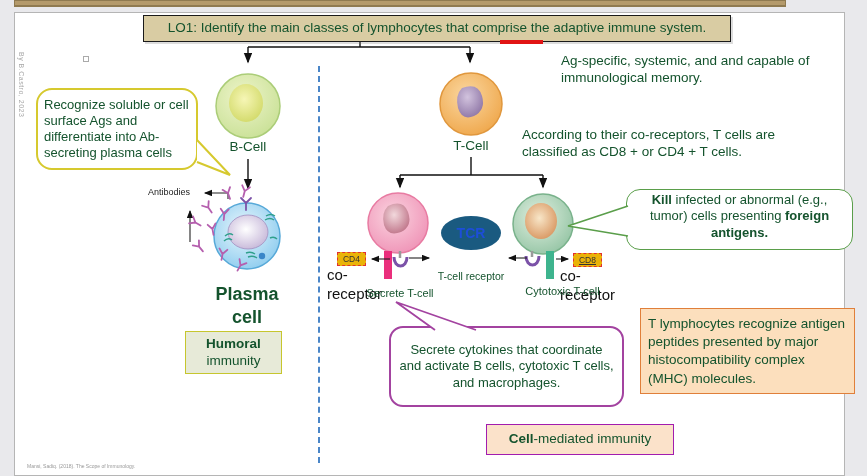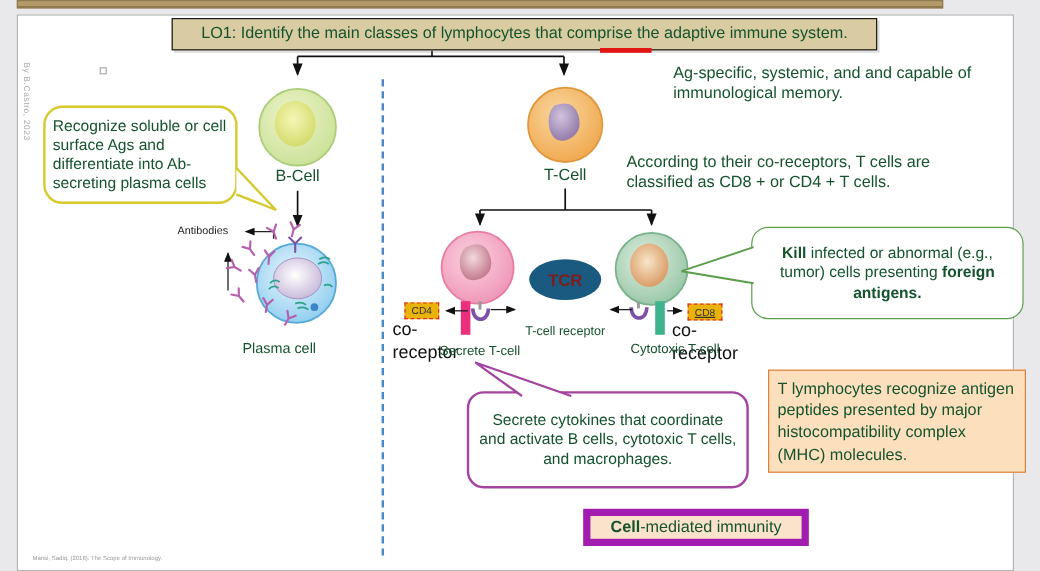--- a/index.html
+++ b/index.html
@@ -13,46 +13,46 @@
   #title-box { left:143px; top:15px; width:588px; height:27px; background:#d9cca3; border:1.5px solid #1a1a1a;
                display:flex; align-items:center; justify-content:center; font-size:13.5px; white-space:nowrap;
                box-shadow:2px 2px 0 rgba(120,120,120,.25); }
   #red-underline { left:500px; top:40px; width:43px; height:4px; background:#e11414; }
   #callout-b { left:36px; top:88px; width:162px; height:82px; background:#fff; border:2px solid #d6c92e; border-radius:16px;
                display:flex; align-items:center; justify-content:center; text-align:left; font-size:13px; padding:2px 6px; }
   .cell-label { text-align:center; font-size:13.5px; }
   #b-cell-label { left:213px; top:139px; width:70px; }
   #t-cell-label { left:436px; top:138px; width:70px; }
   #antibodies-label { left:148px; top:187px; width:52px; font-size:9px; color:#222; }
-  #plasma-label { left:202px; top:283px; width:90px; text-align:left; font-size:12px; }
+  #plasma-label { left:202px; top:283px; width:90px; text-align:center; font-size:18px;font-weight:bold; }
   #humoral-box { left:185px; top:331px; width:97px; height:43px; background:#e7ead8; border:1.5px solid #c6c62e;
                  display:flex; flex-direction:column; align-items:center; justify-content:center; font-size:13.5px; }
   #divider { left:318px; top:66px; height:397px; width:0; border-left:2px dashed #4a86c8; }
   #note-ag { left:561px; top:53px; width:300px; font-size:13.5px; }
   #note-coreceptor { left:522px; top:127px; width:300px; font-size:13.5px; }
-  #tcr-label { left:446px; top:225px; width:50px; text-align:center; color:#7f1d1d; font-weight:bold; font-size:14px; }
+  #tcr-label { left:446px; top:225px; width:50px; text-align:center; color:#1d4ed8; font-weight:bold; font-size:14px; }
   #tcr-text-label { left:435px; top:251px; width:72px; text-align:center; font-size:10.5px;margin-top:19px; }
   .cd-box { width:29px; height:14px; border:1px dashed #e23030; background:#eab308; color:#333;
             display:flex; align-items:center; justify-content:center; font-size:8.5px; }
   #cd4-box { left:337px; top:252px; }
   #cd8-box { left:573px; top:253px;text-decoration:underline; }
   .coreceptor { font-size:15px; color:#111; }
   #coreceptor-left { left:327px; top:266px; width:62px; }
   #coreceptor-right { left:560px; top:267px; width:64px; }
   #helper-label { left:355px; top:287px; width:90px; text-align:center; font-size:11px; }
   #cytotoxic-label { left:515px; top:285px; width:95px; text-align:center; font-size:11px; }
-  #kill-bubble { left:626px; top:189px; width:227px; height:77px; background:#fff; border:1.6px solid #5a9e4a; border-radius:14px;
-                 display:flex; align-items:center; justify-content:center; text-align:center; font-size:13px; padding:2px 8px; }
+  #kill-bubble { left:626px; top:189px; width:227px; height:61px; background:#fff; border:1.6px solid #5a9e4a; border-radius:14px;
+                 display:flex; align-items:flex-start; justify-content:center; text-align:center; font-size:13px; padding:2px 8px; }
   #secrete-bubble { left:389px; top:326px; width:235px; height:81px; background:#fff; border:2px solid #a343a0; border-radius:14px;
                  display:flex; align-items:center; justify-content:center; text-align:center; font-size:13px; padding:2px 8px; }
   #mhc-box { left:640px; top:308px; width:215px; height:86px; background:#fcdfbd; border:1.5px solid #e07f3a;
              font-size:13.5px; padding:6px 7px; line-height:1.35; }
   #bottom-note { left:38px; top:414px; width:420px; font-size:13.5px; line-height:22px; }
   #bottom-note span { background:#e9e2cf; padding:1px 0; }
-  #cell-mediated-box { left:486px; top:424px; width:188px; height:31px; background:#fbe2ca; border:6px solid #a21caf;
+  #cell-mediated-box { left:486px; top:424px; width:188px; height:31px; background:#fbe2ca; border:1px solid #a21caf;
              display:flex; align-items:center; justify-content:center; font-size:13.5px; }
   #citation { left:27px; top:463px; font-size:5px; color:#999; }
   #credit-vertical { left:18px; top:52px; writing-mode:vertical-rl; font-size:7px; color:#a8a8a8; letter-spacing:.5px; }
   #placeholder-icon { left:83px; top:56px; width:6px; height:6px; border:1px solid #aaa; }
   .bold { font-weight:bold; }
   .tail-svg { position:absolute; pointer-events:none; }
 </style>
 </head>
 <body>
 
@@ -196,20 +196,24 @@
   </div>
   <svg class="tail-svg" style="left:194px; top:134px; width:44px; height:46px;">
     <path d="M3,6 L36,41 L3,28" fill="#fff" stroke="#d6c92e" stroke-width="2"></path>
   </svg>
 
   <div class="abs txt cell-label" id="b-cell-label">B-Cell</div>
   <div class="abs txt cell-label" id="t-cell-label">T-Cell</div>
   <div class="abs txt" id="antibodies-label">Antibodies</div>
   <div class="abs txt" id="plasma-label">Plasma cell</div>
 
+  <div class="abs txt" id="humoral-box">
+    <span class="bold">Humoral</span>
+    <span>immunity</span>
+  </div>
 
   <div class="abs" id="divider"></div>
 
   <div class="abs txt" id="note-ag">Ag-specific, systemic, and and capable of immunological memory.</div>
   <div class="abs txt" id="note-coreceptor">According to their co-receptors, T cells are classified as CD8 + or CD4 + T cells.</div>
 
   <div class="abs" id="tcr-label">TCR</div>
   <div class="abs txt" id="tcr-text-label">T-cell receptor</div>
   <div class="abs cd-box" id="cd4-box">CD4</div>
   <div class="abs cd-box" id="cd8-box">CD8</div>

